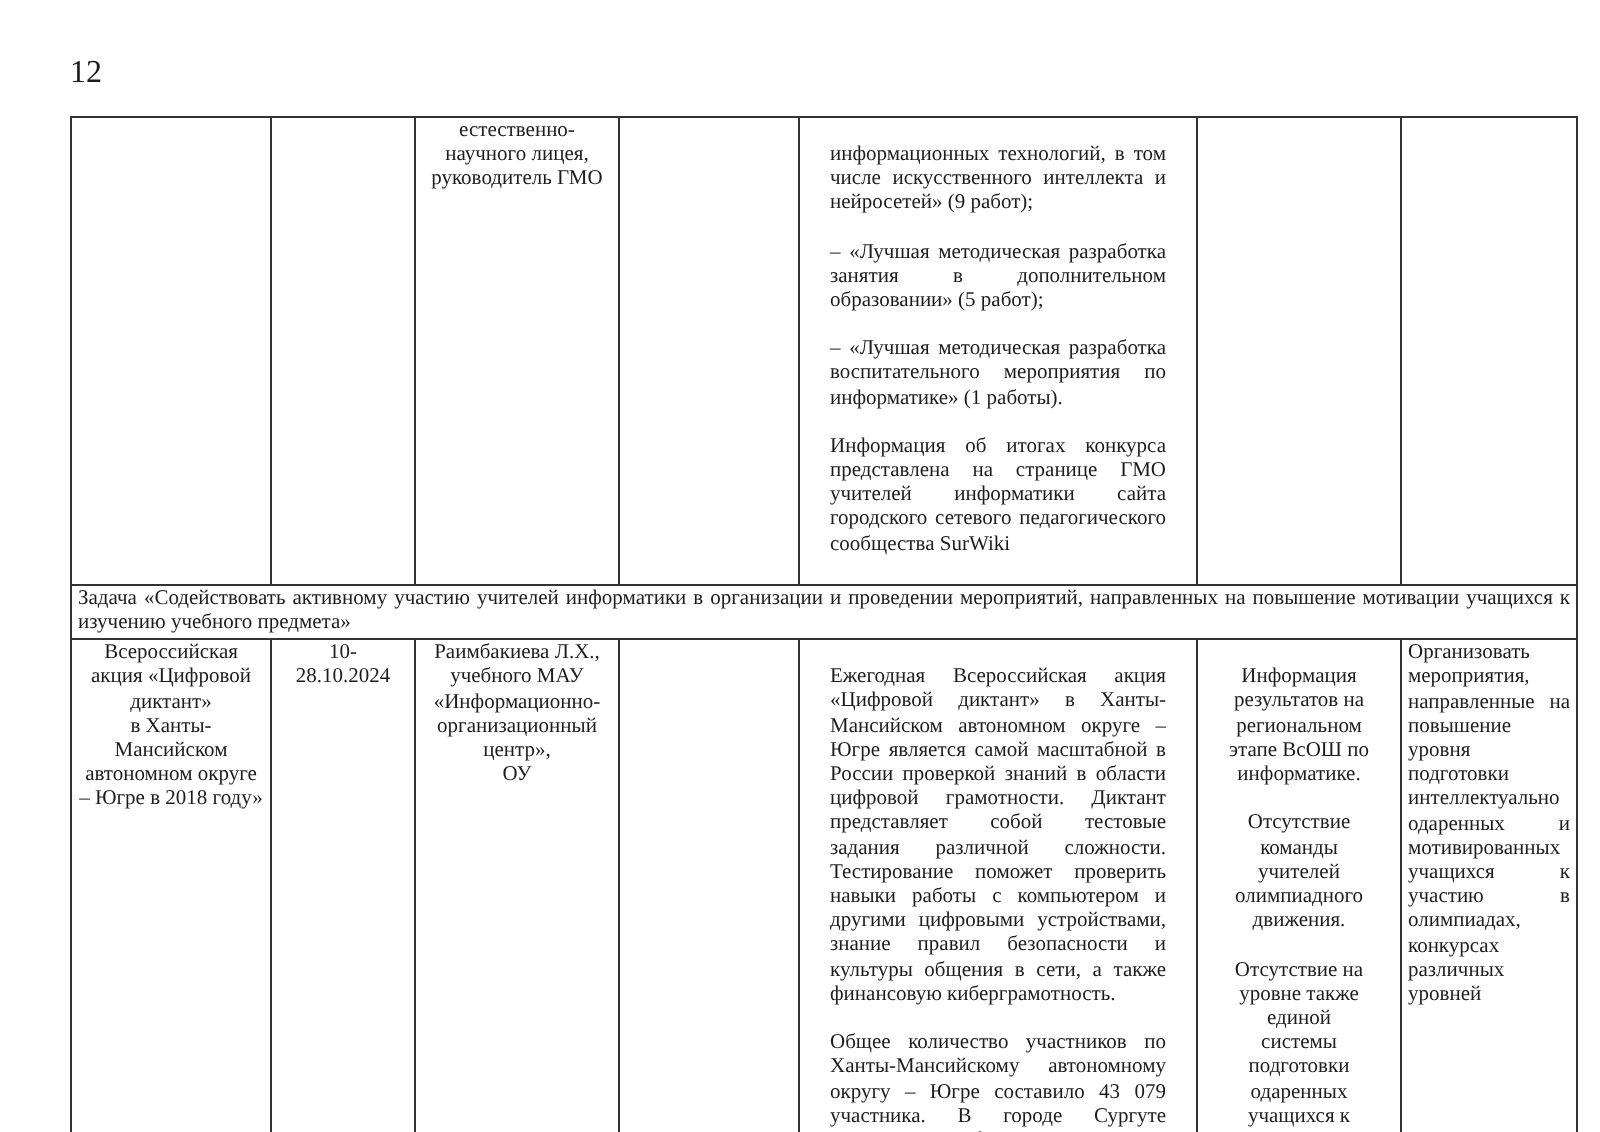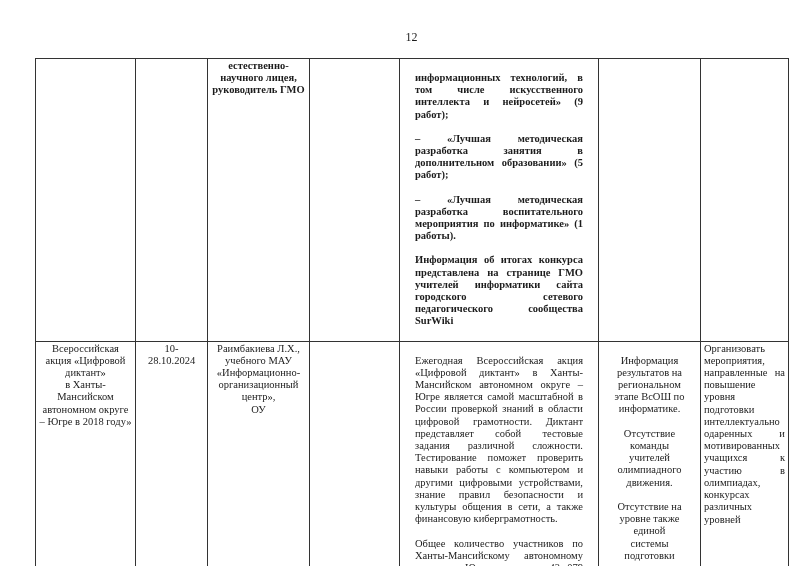--- a/index.html
+++ b/index.html
@@ -11,41 +11,41 @@
     font-family: "Liberation Serif", "DejaVu Serif", serif;
     color: #1c1c1c;
     position: relative;
     overflow: hidden;
   }
   .page-number {
     position: absolute;
     top: 30px;
     left: 35px;
     width: 753px;
-    text-align: center;
-    font-size: 12px;
+    text-align: left;
+    font-size: 16px;
     line-height: 14px;
   }
   table.doc-table {
     position: absolute;
     left: 35px;
     top: 58px;
     width: 753px;
     border-collapse: collapse;
     table-layout: fixed;
   }
   td {
     border: 1px solid #333333;
     vertical-align: top;
     padding: 1px 3px;
     font-size: 10.5px;
     line-height: 12.2px;
     overflow: hidden;
   }
-  tr.row-prev  { height: 141px; font-weight: bold; }
+  tr.row-prev  { height: 141px; }
   tr.row-task  { height: 25px;  }
   tr.row-event { height: 233px; }
   .ta-c { text-align: center; }
   .ta-j { text-align: justify; }
   .pre  { white-space: pre-line; }
   .bw   { overflow-wrap: break-word; }
   p { margin: 12px; }
   p.gap-after { margin-bottom: 12.2px; }
 </style>
 </head>
@@ -75,20 +75,23 @@
     <td class="ta-j">
       <p>информационных технологий, в том числе искусственного интеллекта и нейросетей» (9 работ);</p>
       <p>– «Лучшая методическая разработка занятия в дополнительном образовании» (5 работ);</p>
       <p>– «Лучшая методическая разработка воспитательного мероприятия по информатике» (1 работы).</p>
       <p>Информация об итогах конкурса представлена на странице ГМО учителей информатики сайта городского сетевого педагогического сообщества SurWiki</p>
     </td>
     <td></td>
     <td></td>
   </tr>
 
+  <tr class="row-task">
+    <td colspan="7" class="ta-j">Задача «Содействовать активному участию учителей информатики в организации и проведении мероприятий, направленных на повышение мотивации учащихся к изучению учебного предмета»</td>
+  </tr>
 
   <tr class="row-event">
     <td class="ta-c pre">Всероссийская акция «Цифровой диктант»
 в Ханты-Мансийском автономном округе – Югре в 2018 году»</td>
     <td class="ta-c pre">10-
 28.10.2024</td>
     <td class="ta-c pre">Раимбакиева Л.Х., учебного МАУ «Информационно-организационный центр»,
 ОУ</td>
     <td></td>
     <td class="ta-j">

